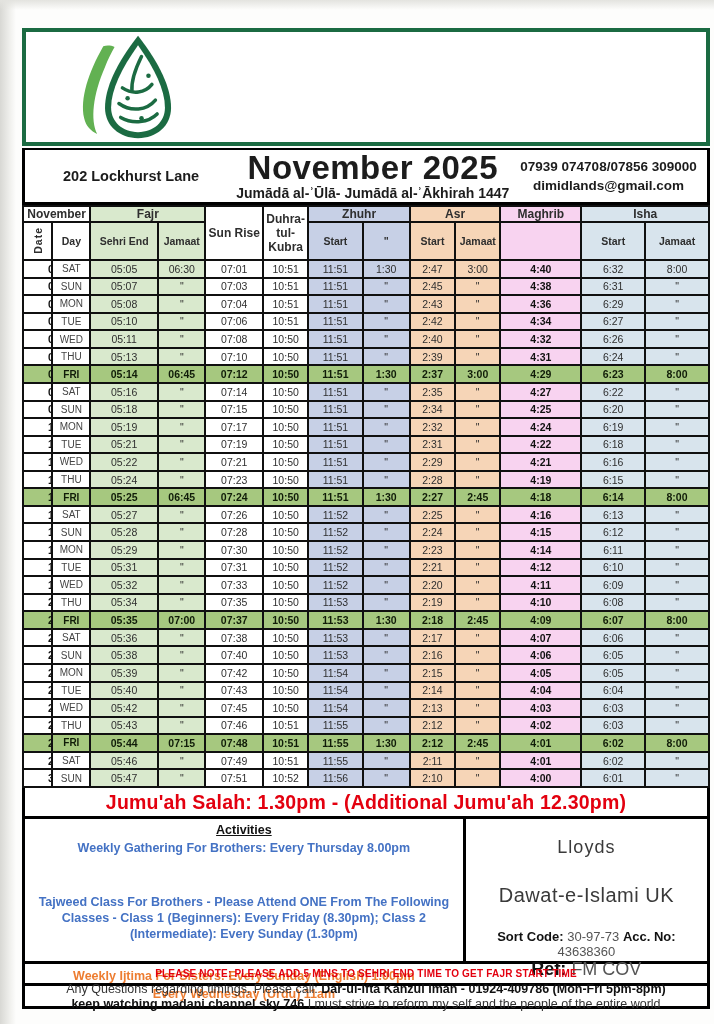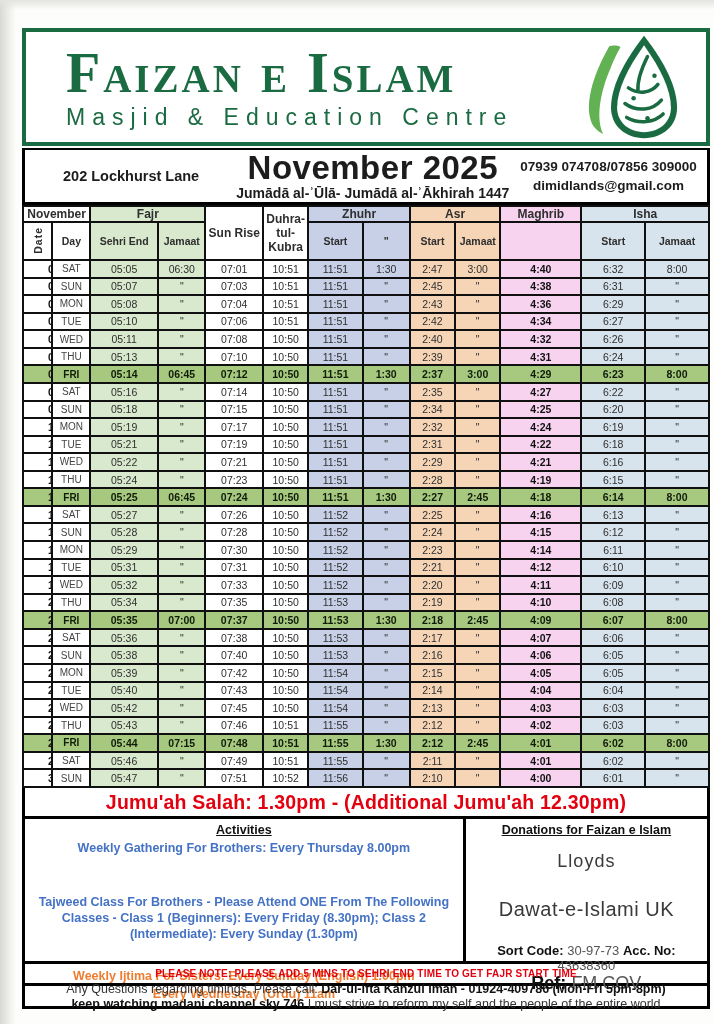--- a/index.html
+++ b/index.html
@@ -110,24 +110,20 @@
   }
   .contact-line{ font-size:12.5px; color:#333; }
   .contact-line b{ color:#111; }
 </style>
 </head>
 <body>
 
 <div class="wrap">
 
   <div class="masthead">
-    <div class="mast-text">
-      <div class="mast-title">Faizan e Islam</div>
-      <div class="mast-sub">Masjid &amp; Education Centre</div>
-    </div>
     <svg class="mast-logo" viewBox="0 0 130 122" aria-hidden="true">
       <path d="M40 14 C23 44 13 74 18 97 C20 106 26 112 33 115 C25 99 28 70 42 38 C45 30 49 22 53 15 C49 13 44 13 40 14 Z" fill="#62b152"></path>
       <path d="M80 2 C55 34 42 62 42 85 C42 106 59 120 80 120 C101 120 118 106 118 85 C118 62 105 34 80 2 Z" fill="#1b6b42"></path>
       <path d="M80 13 C61 40 49 64 49 85 C49 101 62 113 80 113 C98 113 111 101 111 85 C111 64 99 40 80 13 Z" fill="#ffffff"></path>
       <g fill="none" stroke="#1b6b42" stroke-width="4" stroke-linecap="round">
         <path d="M84 26 C76 42 72 54 73 66"></path>
         <path d="M62 62 C74 70 88 68 96 58"></path>
         <path d="M58 80 C72 90 90 88 100 76"></path>
         <path d="M60 96 C74 104 92 102 102 92"></path>
       </g>
@@ -652,21 +648,20 @@
 
   <div class="lower">
     <div class="activities">
       <div class="box-title">Activities</div>
       <div class="act-line act-blue act-1">Weekly Gathering For Brothers: Every Thursday 8.00pm</div>
       <div class="act-line act-blue act-2">Tajweed Class For Brothers - Please Attend ONE From The Following Classes - Class 1 (Beginners): Every Friday (8.30pm); Class 2 (Intermediate): Every Sunday (1.30pm)</div>
       <div class="act-line act-orange act-3">Weekly Ijtima For Sisters: Every Sunday (English) 1.00pm</div>
       <div class="act-line act-orange act-4">Every Wednesday (Urdu) 11am</div>
     </div>
     <div class="donations">
-      <div class="box-title">Donations for Faizan e Islam</div>
       <div class="don-bank">Lloyds</div>
       <div class="don-org">Dawat-e-Islami UK</div>
       <div class="don-sort">
         <b>Sort Code:</b>
         <span>30-97-73</span>
         <b>Acc. No:</b>
         <span>43638360</span>
       </div>
       <div class="don-ref">
         <b>Ref:</b>

